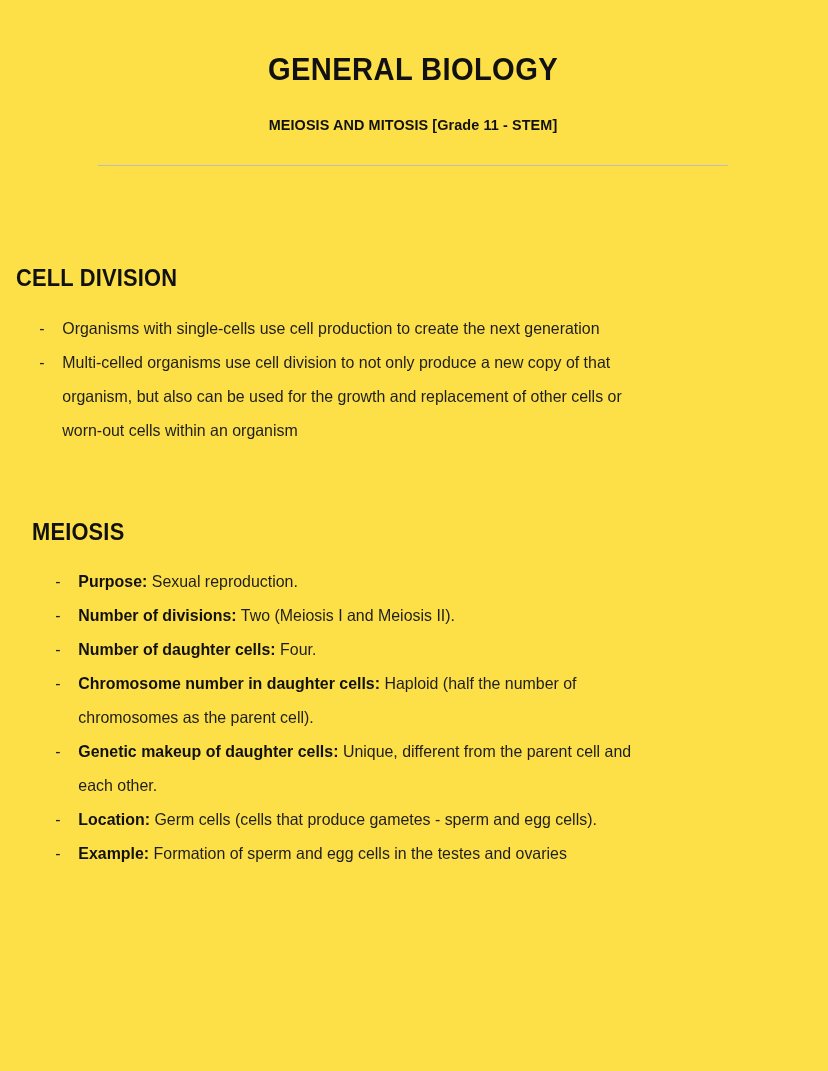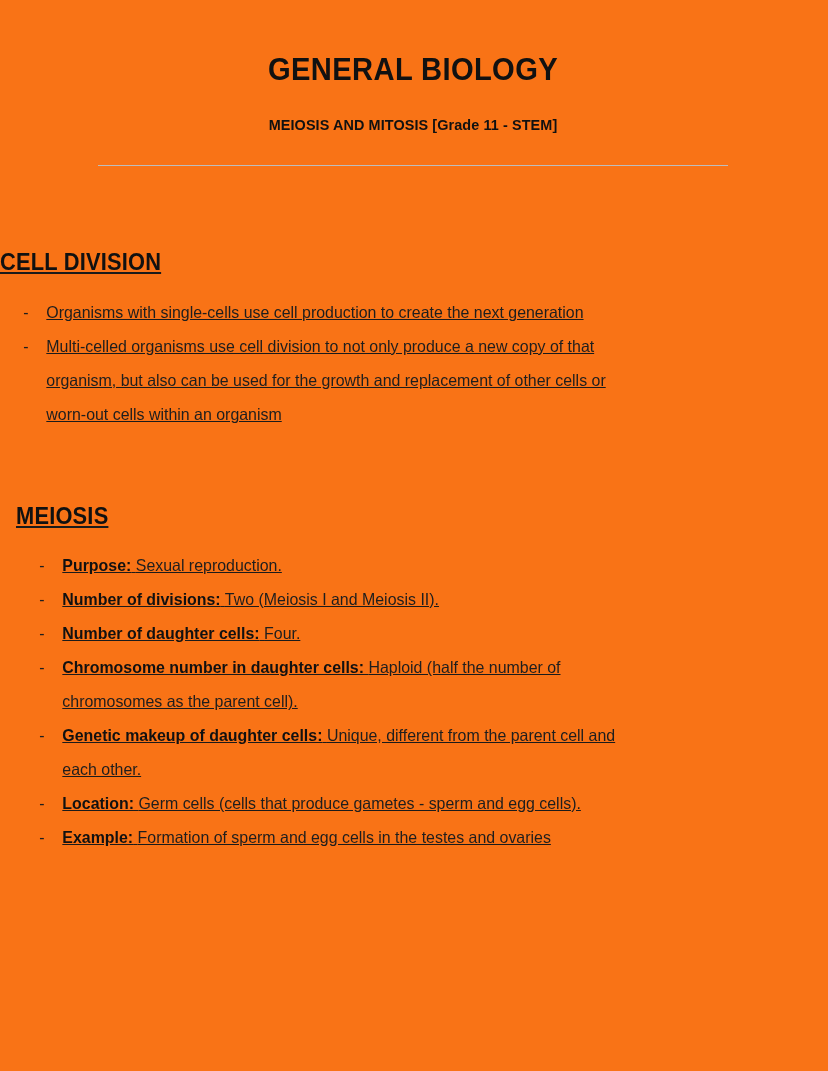--- a/index.html
+++ b/index.html
@@ -12,21 +12,21 @@
     height: 1071px;
     font-family: "Liberation Sans", sans-serif;
     color: #1b1b1b;
     -webkit-font-smoothing: antialiased;
     overflow: hidden;
   }
   .page {
     position: relative;
     width: 828px;
     height: 1071px;
-    background: #f97316;
+    background: #fde047;
     box-sizing: border-box;
     padding: 0;
   }
   .content {
     position: absolute;
     left: 98px;
     top: 0;
     width: 630px;
   }
 
@@ -62,22 +62,21 @@
     left: 98px;
     top: 165px;
     width: 630px;
     height: 0;
     border: none;
     border-top: 1.6px solid #bdbdbd;
   }
 
   
   .section {
-    margin: 0;
-    text-decoration: underline;
+    margin: 16px;
   }
   .section-heading {
     margin: 0;
     font-size: 23px;
     line-height: 30px;
     font-weight: 700;
     letter-spacing: 0.2px;
     color: #111111;
     transform: scaleX(0.95);
     transform-origin: left center;

